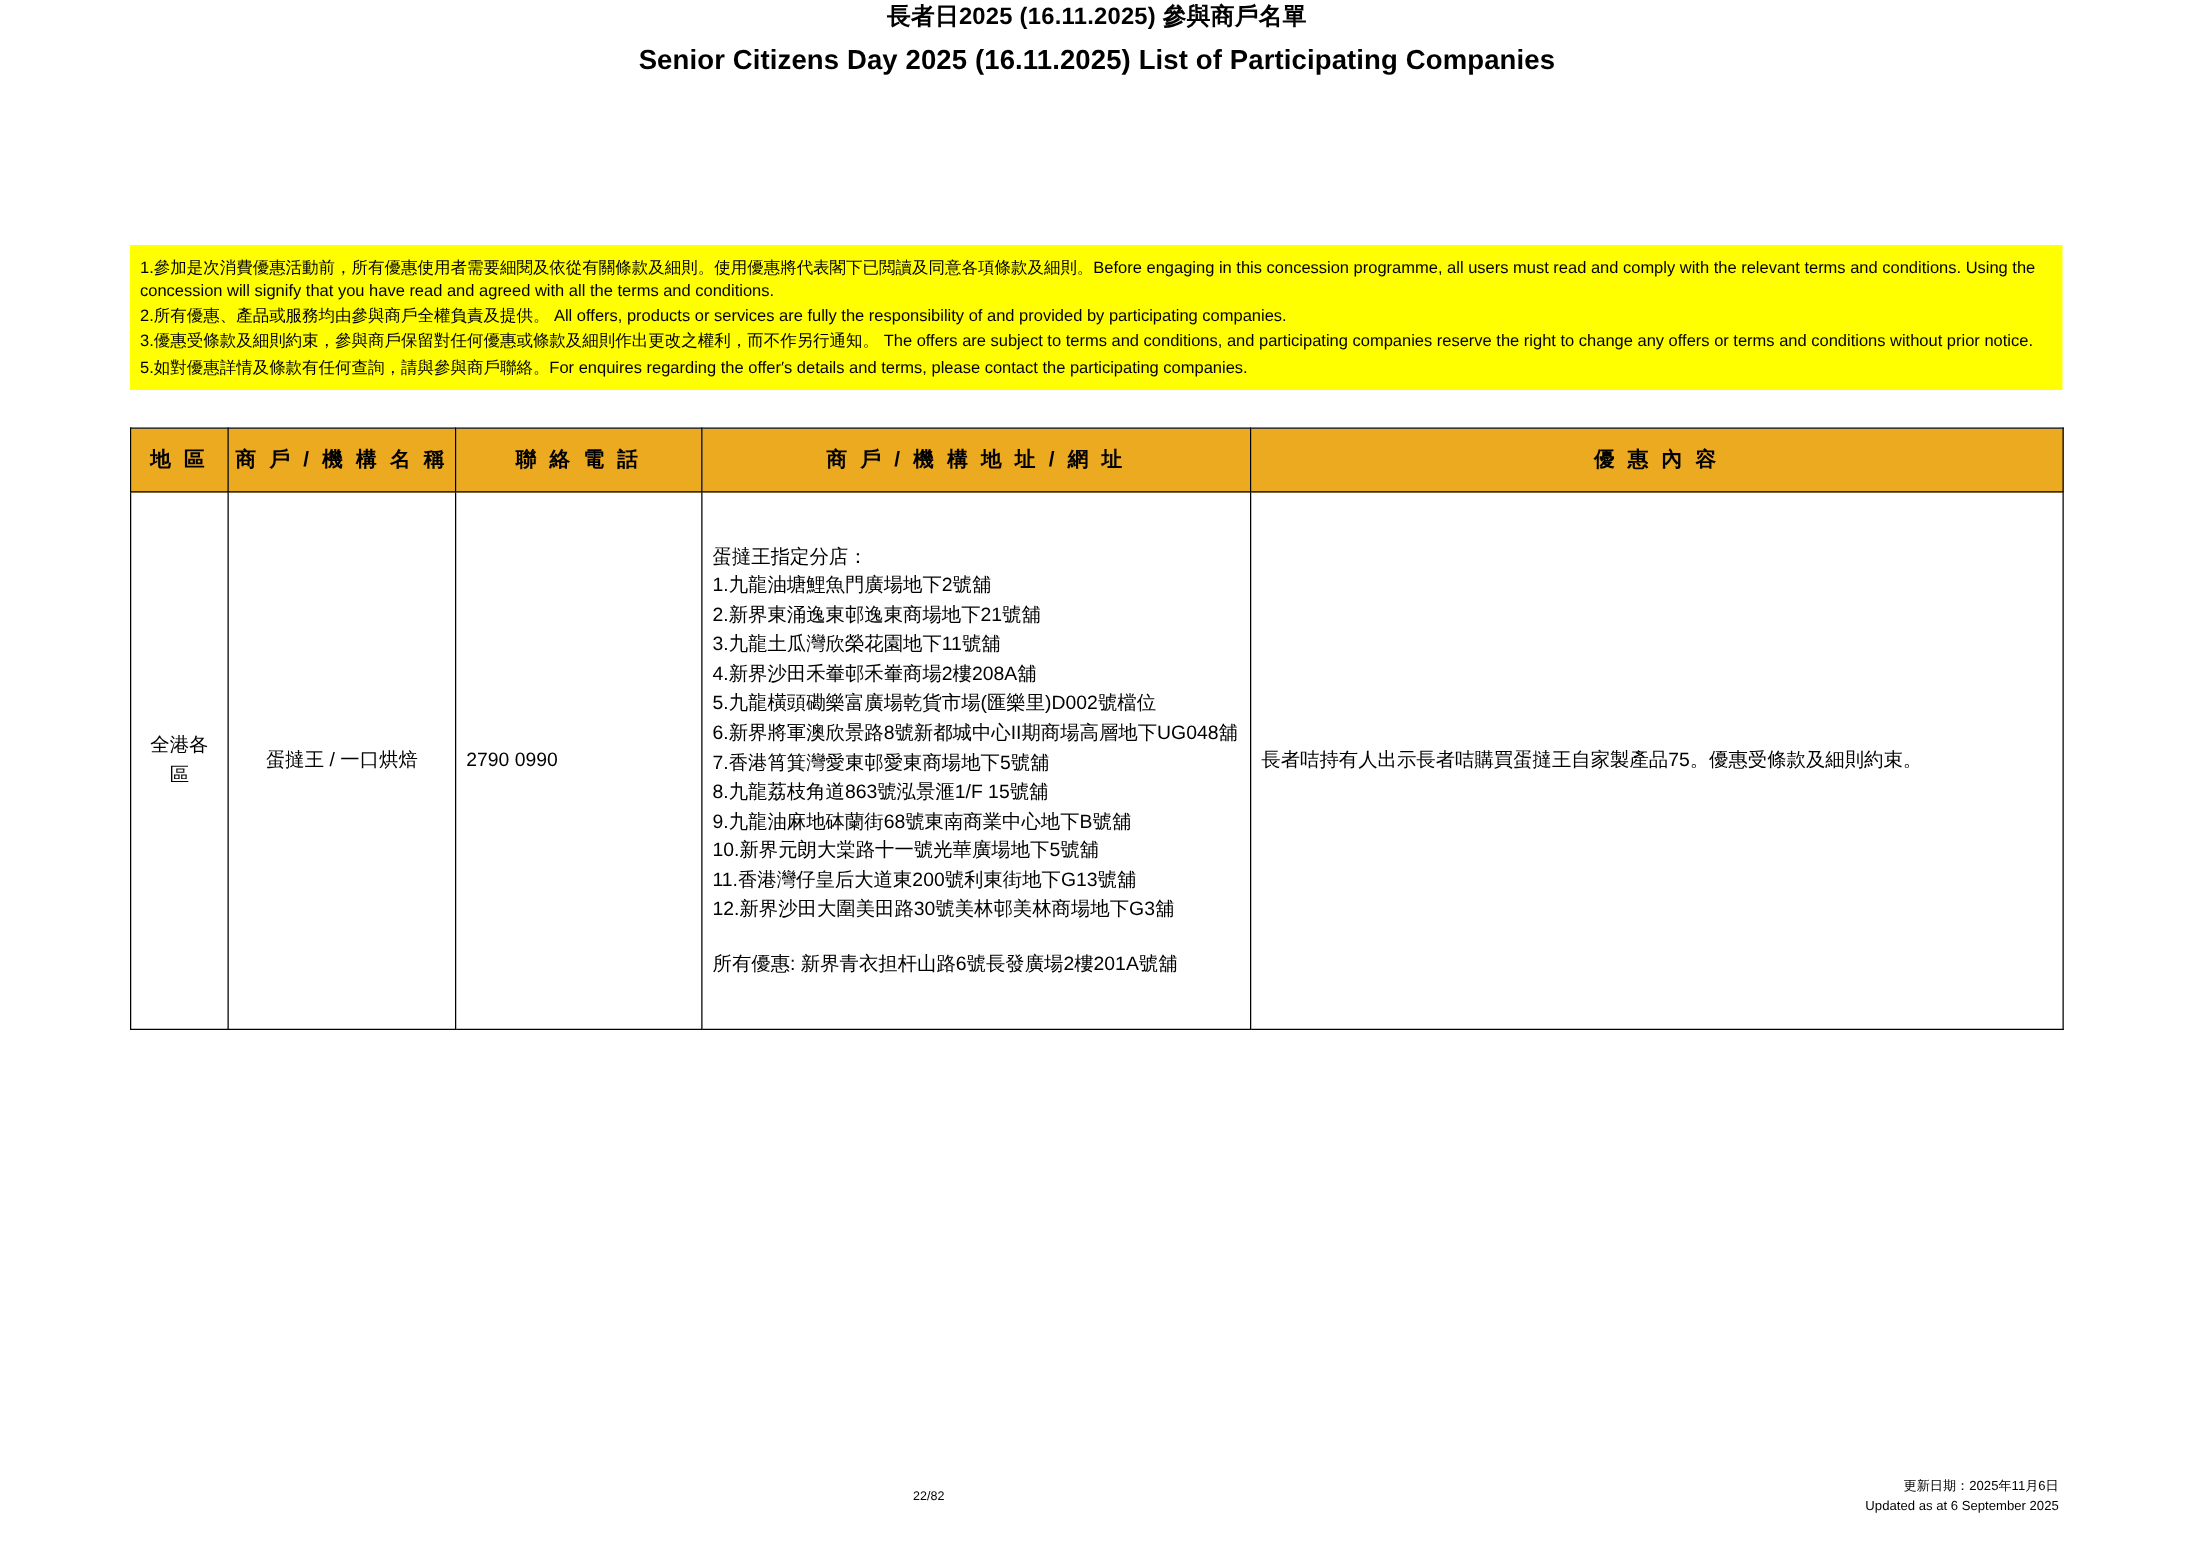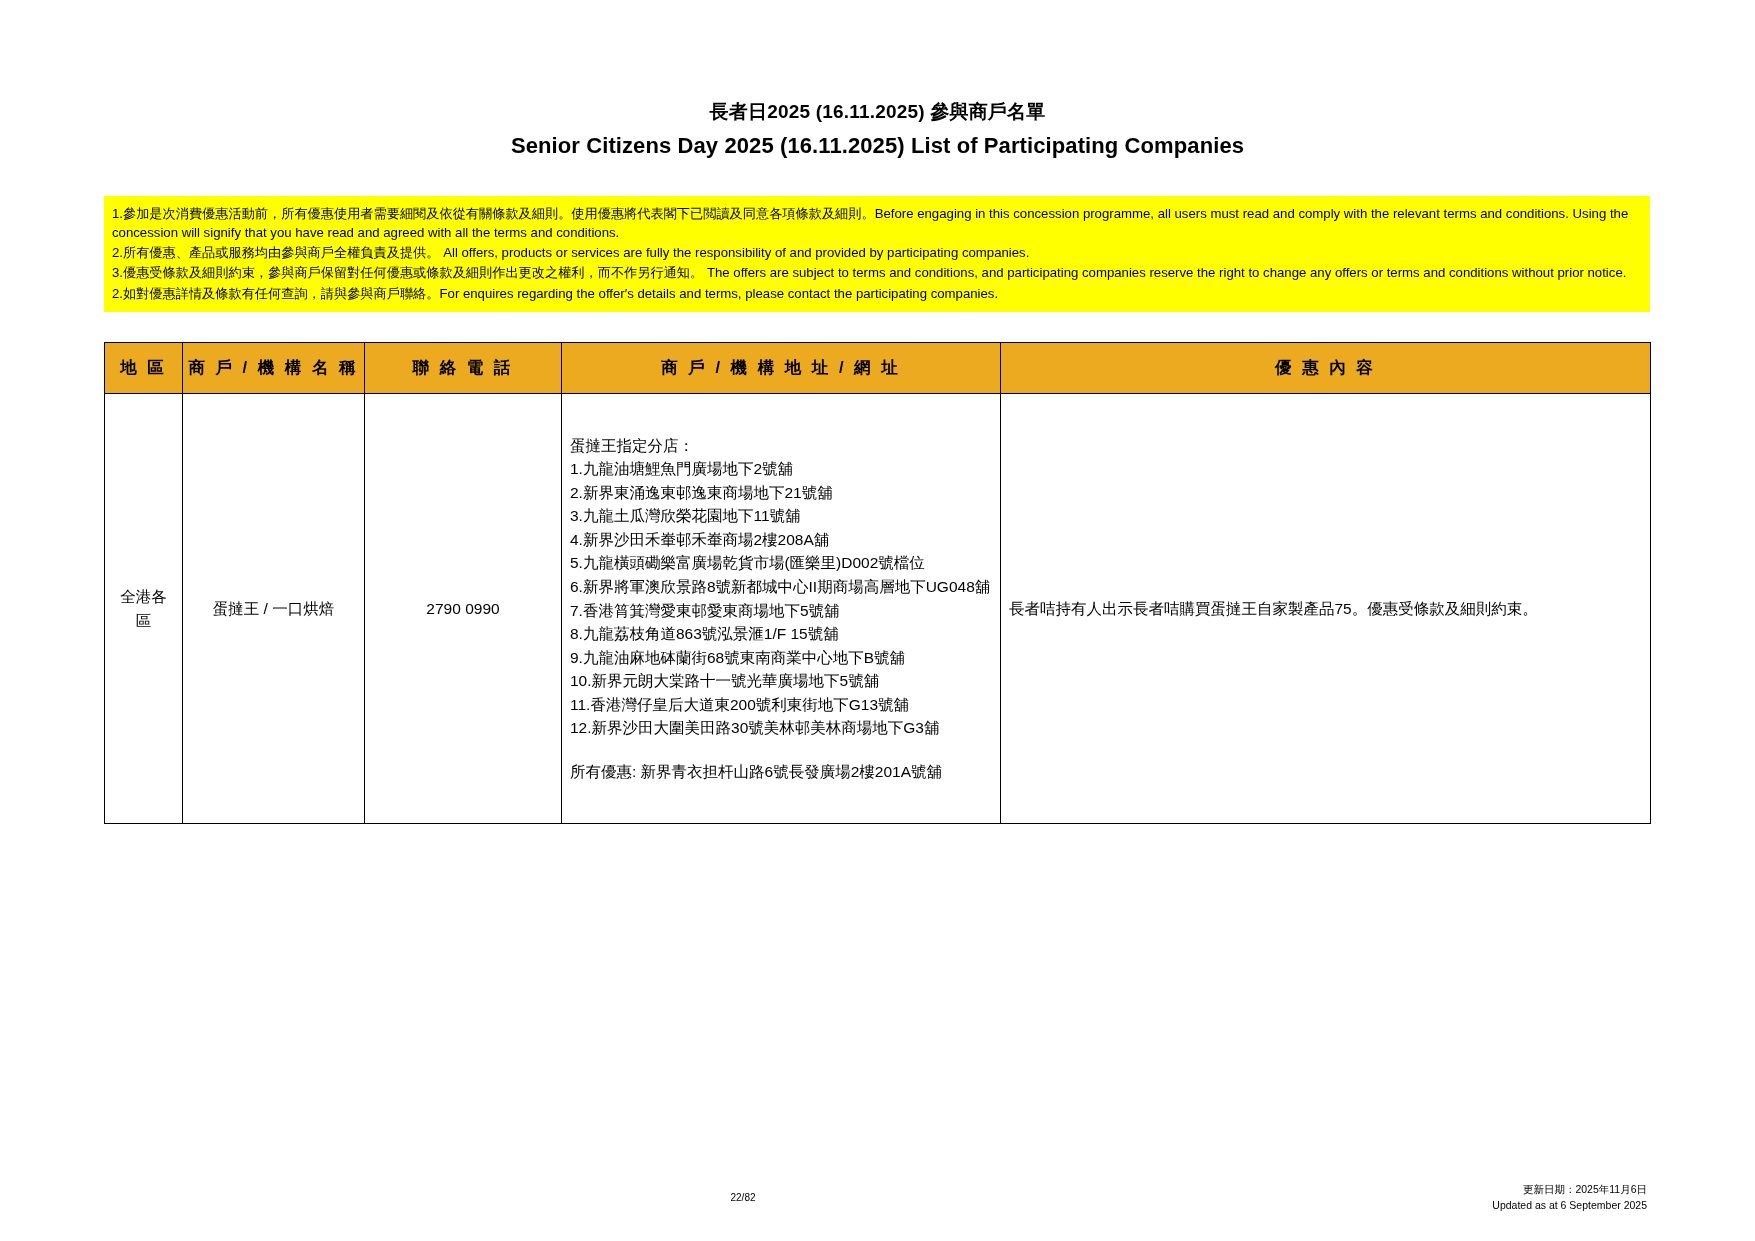--- a/index.html
+++ b/index.html
@@ -16,21 +16,20 @@
     overflow: hidden;
   }
   .page {
     position: absolute;
     top: 0; left: 0;
     width: 1755px;
     height: 1241px;
   }
   .title-block {
     text-align: center;
-    margin-top: 98px;
   }
   .title-zh {
     font-size: 19px;
     font-weight: bold;
     letter-spacing: 0.2px;
     line-height: 1.5;
   }
   .title-en {
     font-size: 22px;
     font-weight: bold;
@@ -79,21 +78,21 @@
   }
   td.region {
     text-align: center;
     font-size: 15.5px;
   }
   td.company {
     text-align: center;
     font-size: 15.5px;
   }
   td.phone {
-    text-align: center;
+    text-align: left;
     font-size: 15.5px;
   }
   td.address {
     text-align: left;
     vertical-align: top;
     padding-top: 32px;
     padding-left: 10px;
   }
   td.offer {
     text-align: left;
@@ -128,21 +127,21 @@
 
   <div class="title-block">
     <div class="title-zh">長者日2025 (16.11.2025) 參與商戶名單</div>
     <div class="title-en">Senior Citizens Day 2025 (16.11.2025) List of Participating Companies</div>
   </div>
 
   <div class="notice">
     <p>1.參加是次消費優惠活動前，所有優惠使用者需要細閱及依從有關條款及細則。使用優惠將代表閣下已閲讀及同意各項條款及細則。Before engaging in this concession programme, all users must read and comply with the relevant terms and conditions.  Using the concession will signify that you have read and agreed with all the terms and conditions.</p>
     <p>2.所有優惠、產品或服務均由參與商戶全權負責及提供。 All offers, products or services are fully the responsibility of and provided by participating companies.</p>
     <p>3.優惠受條款及細則約束，參與商戶保留對任何優惠或條款及細則作出更改之權利，而不作另行通知。 The offers are subject to terms and conditions, and participating companies reserve the right to change any offers or terms and conditions without prior notice.</p>
-    <p>2.如對優惠詳情及條款有任何查詢，請與參與商戶聯絡。For enquires regarding the offer′s details and terms, please contact the participating companies.</p>
+    <p>5.如對優惠詳情及條款有任何查詢，請與參與商戶聯絡。For enquires regarding the offer′s details and terms, please contact the participating companies.</p>
   </div>
 
   <table class="main">
     <colgroup>
       <col style="width:78px">
       <col style="width:182px">
       <col style="width:197px">
       <col style="width:439px">
       <col style="width:650px">
     </colgroup>

